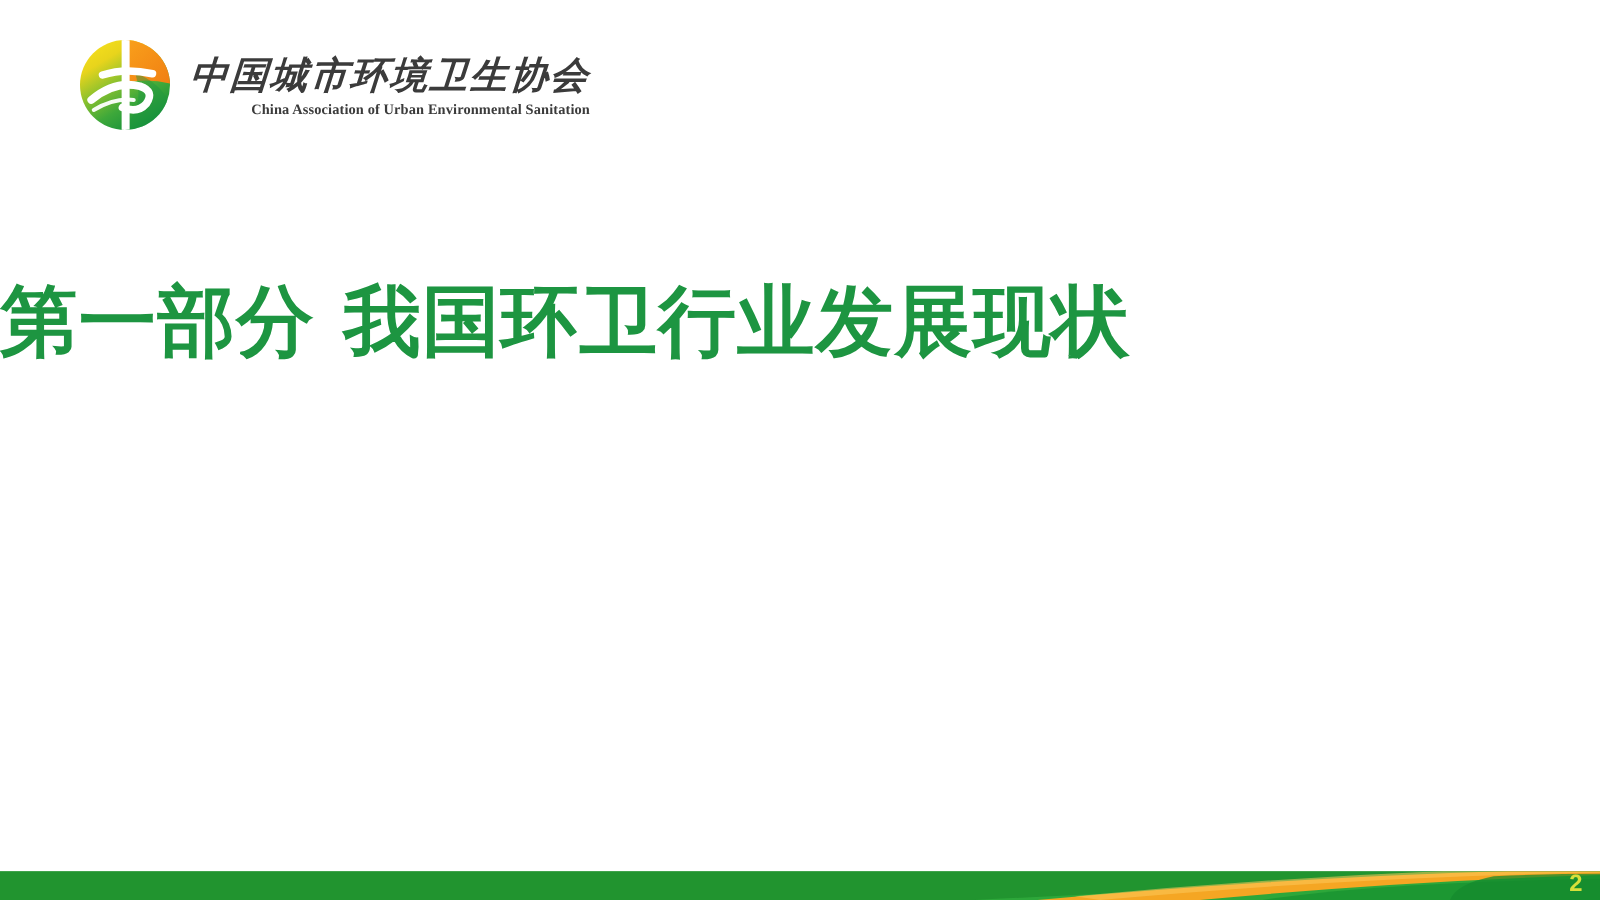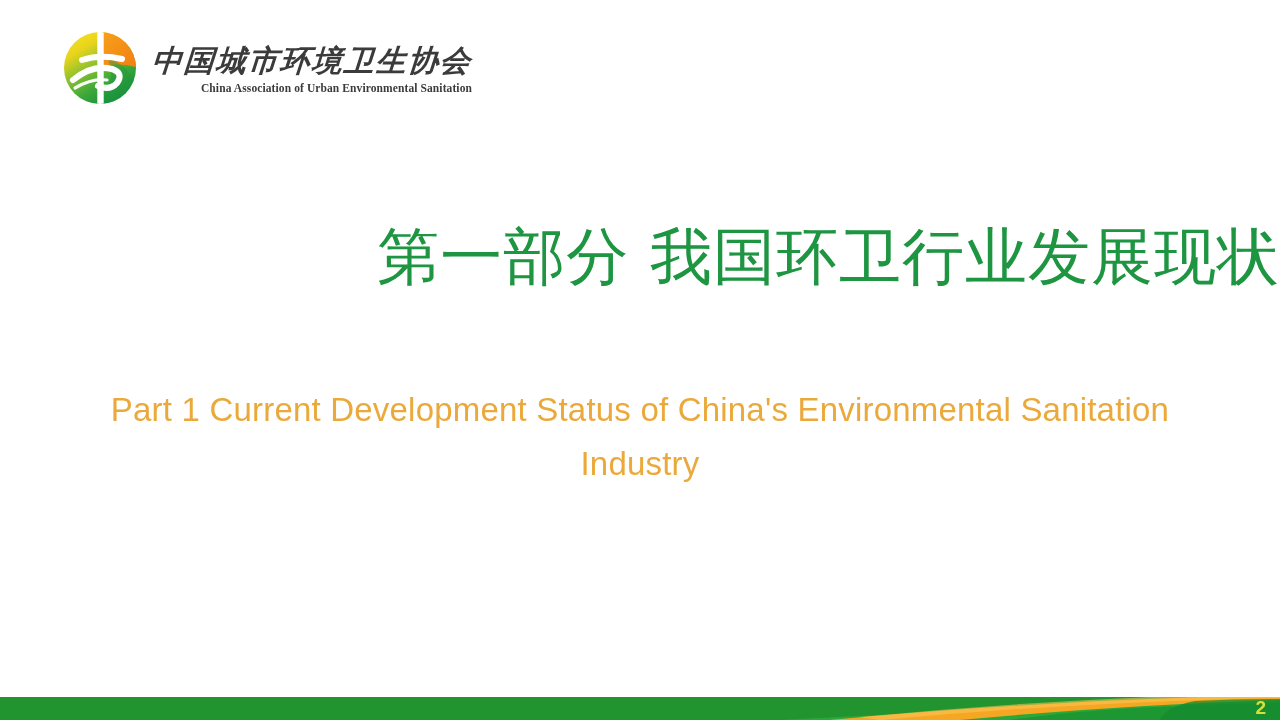--- a/index.html
+++ b/index.html
@@ -63,25 +63,25 @@
     white-space: nowrap;
     text-align: right;
   }
 
   
   .headline {
     position: absolute;
     left: 0;
     right: 0;
     top: 214px;
-    text-align: right;
+    text-align: left;
     font-family: "DejaVu Sans", "Liberation Sans", sans-serif;
     font-size: 62px;
     line-height: 86px;
-    font-weight: 400;
+    font-weight: 700;
     color: #1d9541;
     letter-spacing: 1px;
     white-space: nowrap;
   }
 
   
   .subtitle {
     position: absolute;
     left: 110px;
     right: 110px;
@@ -171,21 +171,20 @@
     </svg>
 
     <div class="logo-words">
       <div class="logo-cn">中国城市环境卫生协会</div>
       <div class="logo-en">China Association of Urban Environmental Sanitation</div>
     </div>
   </div>
 
   <div class="headline">第一部分  我国环卫行业发展现状</div>
 
-  <div class="subtitle">Part 1  Current Development Status of China's Environmental Sanitation Industry</div>
 
   <div class="footer-bar">
     <svg class="footer-svg" viewBox="0 0 1280 23" preserveAspectRatio="none">
       <rect x="0" y="0" width="1280" height="23" fill="#21942f"></rect>
 
       <path d="M1280 0 L1280 23 L780 23 Q1000 12 1280 0 Z" fill="#2faa3c" opacity="0.85"></path>
 
       <path d="M1280 -2 Q1060 2 830 23 L960 23 Q1120 8 1280 3 Z" fill="#f5a623"></path>
 
       <path d="M1280 -4 Q1070 0 860 20 L880 23 Q1090 4 1280 1 Z" fill="#fbc85b" opacity="0.55"></path>

